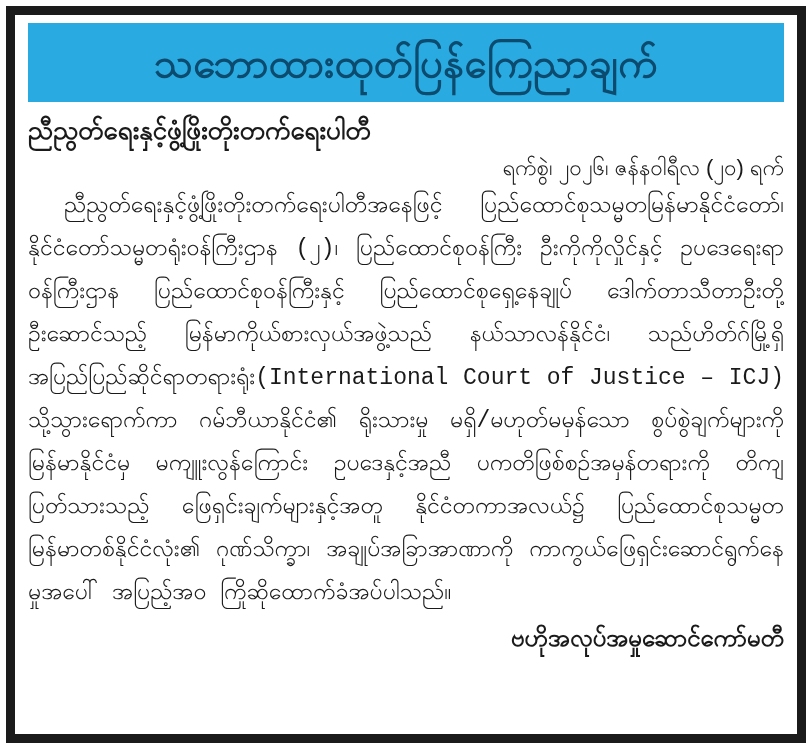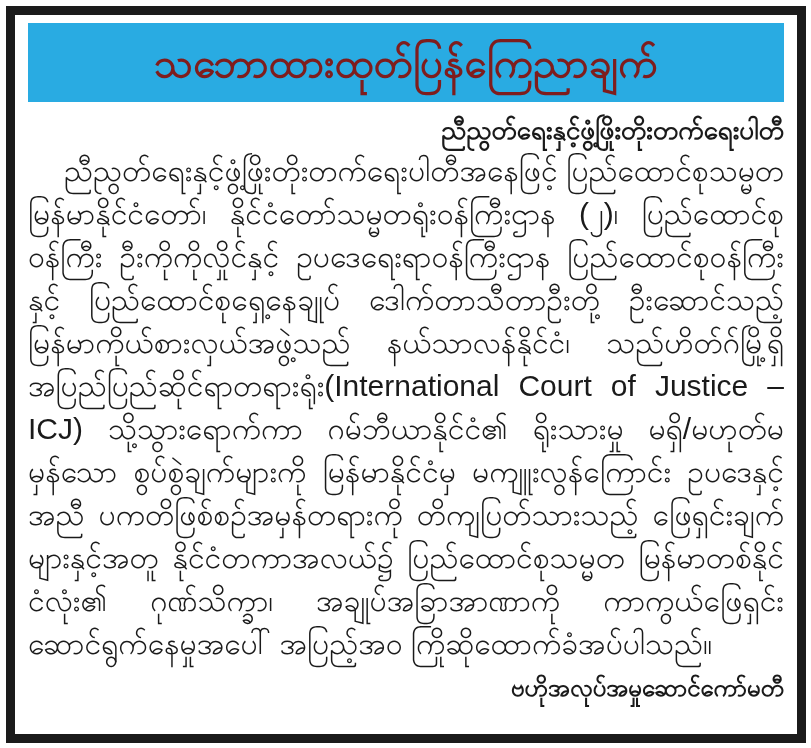--- a/index.html
+++ b/index.html
@@ -31,45 +31,46 @@
     color: #1a1a1a;
   }
   .banner {
     height: 79px;
     background: #29abe2;
     display: flex;
     align-items: center;
     justify-content: center;
   }
   .banner-title {
-    color: #7f1d1d;
+    color: #0c4a6e;
     font-size: 40px;
     font-weight: bold;
     letter-spacing: 0.5px;
     line-height: 1;
     white-space: nowrap;
   }
   .heading {
-    text-align: right;
+    text-align: left;
     font-weight: bold;
     font-size: 26px;
     line-height: 37px;
   }
   .heading.first { margin-top: 10px; }
   .date-line {
     text-align: right;
     font-size: 22px;
     line-height: 34px;
     margin-top: 2px;
   }
   .body-text {
-    font-size: 30px;
+    font-size: 23px;
     line-height: 43px;
     text-align: justify;
     text-justify: inter-word;
+    font-family: Liberation Mono, monospace;
   }
   .para {
     margin: 0;
     text-indent: 36px;
   }
   .signature {
     text-align: right;
     font-weight: bold;
     font-size: 24px;
     line-height: 38px;
@@ -84,20 +85,21 @@
 
   <div class="content">
 
     <div class="banner">
       <span class="banner-title">သဘောထားထုတ်ပြန်ကြေညာချက်</span>
     </div>
 
     <div class="heading first">ညီညွတ်ရေးနှင့်ဖွံ့ဖြိုးတိုးတက်ရေးပါတီ</div>
 
 
+    <div class="date-line">ရက်စွဲ၊ ၂၀၂၆၊ ဇန်နဝါရီလ (၂၀) ရက်</div>
 
     <div class="body-text">
       <p class="para">ညီညွတ်ရေးနှင့်ဖွံ့ဖြိုးတိုးတက်ရေးပါတီအနေဖြင့် ပြည်ထောင်စုသမ္မတမြန်မာနိုင်ငံတော်၊ နိုင်ငံတော်သမ္မတရုံးဝန်ကြီးဌာန (၂)၊ ပြည်ထောင်စုဝန်ကြီး ဦးကိုကိုလှိုင်နှင့် ဥပဒေရေးရာဝန်ကြီးဌာန ပြည်ထောင်စုဝန်ကြီးနှင့် ပြည်ထောင်စုရှေ့နေချုပ် ဒေါက်တာသီတာဦးတို့ ဦးဆောင်သည့် မြန်မာကိုယ်စားလှယ်အဖွဲ့သည် နယ်သာလန်နိုင်ငံ၊ သည်ဟိတ်ဂ်မြို့ရှိ အပြည်ပြည်ဆိုင်ရာတရားရုံး(International Court of Justice – ICJ) သို့သွားရောက်ကာ ဂမ်ဘီယာနိုင်ငံ၏ ရိုးသားမှု မရှိ/မဟုတ်မမှန်သော စွပ်စွဲချက်များကို မြန်မာနိုင်ငံမှ မကျူးလွန်ကြောင်း ဥပဒေနှင့်အညီ ပကတိဖြစ်စဉ်အမှန်တရားကို တိကျပြတ်သားသည့် ဖြေရှင်းချက်များနှင့်အတူ နိုင်ငံတကာအလယ်၌ ပြည်ထောင်စုသမ္မတ မြန်မာတစ်နိုင်ငံလုံး၏ ဂုဏ်သိက္ခာ၊ အချုပ်အခြာအာဏာကို ကာကွယ်ဖြေရှင်းဆောင်ရွက်နေမှုအပေါ် အပြည့်အဝ ကြိုဆိုထောက်ခံအပ်ပါသည်။</p>
     </div>
 
     <div class="signature">
       <div>ဗဟိုအလုပ်အမှုဆောင်ကော်မတီ</div>
 
     </div>
 

